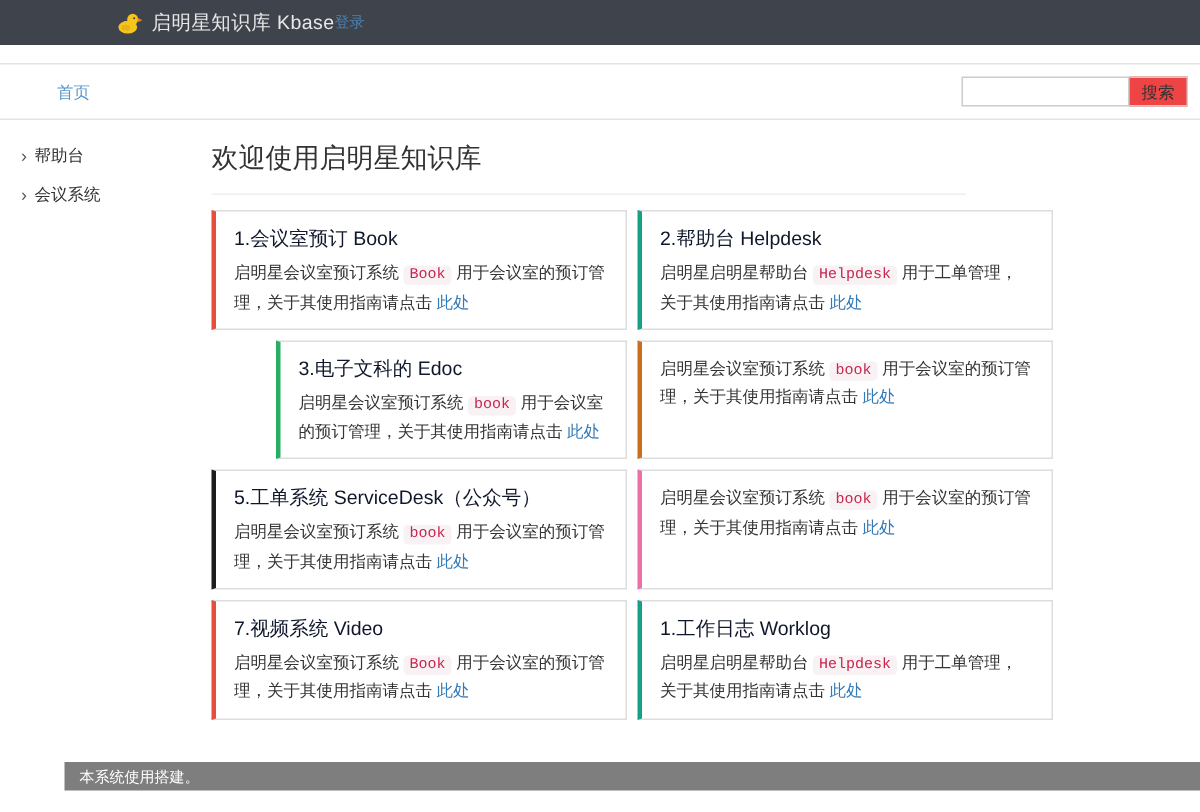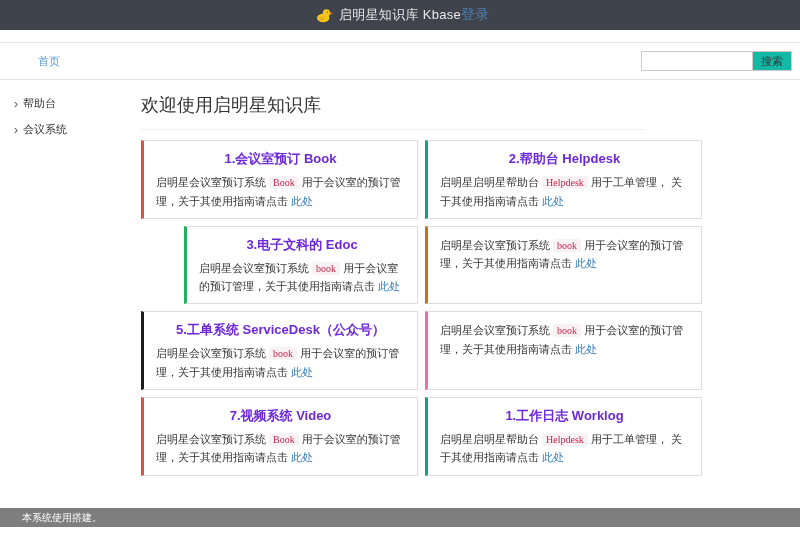--- a/index.html
+++ b/index.html
@@ -2,64 +2,64 @@
 <html style="--navbar-bg: #3f444c; --footer-bg: #7e7e7e; --link-color: #337ab7; --nav-link-color: #4a82b4; --home-link-color: #5897cd; --code-color: #c7254e; --code-bg: #f9f2f4; --footer-link-color: #4a69bd;"><head>
 <meta charset="utf-8">
 <style>
   * { margin:0; padding:0; box-sizing:border-box; }
   html,body { width:800px; height:541px; background:#fff; overflow:hidden; }
   body { font-family:"Liberation Sans","DejaVu Sans",sans-serif; color:#333;
          display:flex; flex-direction:column; }
 
   
   .navbar { height:30px; background:var(--navbar-bg,#3f444c); display:flex;
-            align-items:center; justify-content:center;
+            align-items:center; justify-content:flex-start;
             padding:0 73px 0 78px; flex:0 0 auto; }
   .brand { display:flex; align-items:center; gap:6px; }
   .brand-title { color:#e8e8e8; font-size:13px; letter-spacing:.3px; }
-  .login-link { color:var(--nav-link-color,#4a82b4); font-size:14px; text-decoration:none; }
+  .login-link { color:var(--nav-link-color,#4a82b4); font-size:10px; text-decoration:none; }
 
   
   .subnav-gap { height:12px; flex:0 0 auto; }
   .subnav { height:38px; border-top:1px solid #e3e3e3; border-bottom:1px solid #e3e3e3;
             display:flex; align-items:center; justify-content:space-between;
             padding:0 8px 0 38px; flex:0 0 auto; }
   .home-link { color:var(--home-link-color,#5897cd); font-size:11px; text-decoration:none; }
   .search-group { display:flex; align-items:stretch; height:20px; }
   .search-input { width:112px; border:1px solid #ccc; font-size:11px; padding:0 5px;
                   outline:none; border-radius:0; }
-  .search-btn { border:1px solid #ccc; border-left:none; background:#14b8a6;
+  .search-btn { border:1px solid #ccc; border-left:none; background:#ef4444;
                 font-size:11px; color:#333; padding:0 8px; cursor:pointer; }
 
   
   .content-row { display:flex; flex:1 1 auto; align-items:flex-start; }
   .sidebar { width:141px; flex:0 0 auto; padding:16px 0 0 14px; }
   .side-item { display:flex; align-items:center; gap:5px; font-size:11px; color:#333;
                margin-bottom:11px; cursor:pointer; text-decoration:none; }
   .side-item .chev { font-size:12px; color:#555; line-height:1; }
 
   .main { width:503px; padding-top:13px; }
   .page-title { font-size:18px; font-weight:400; color:#333; }
   .title-rule { border:none; border-top:1px solid #eee; margin:12px 0 10px 0; }
   .intro { font-size:11px; line-height:1.6; color:#333; margin-bottom:17px; }
 
   .cards { display:grid; grid-template-columns:277px 277px; gap:7px; }
   .card { border:1px solid #ddd; border-left:3px solid #999; background:#fff;
           min-height:74px; padding:9px 12px 8px 12px; }
-  .card-title { font-size:13px; color:#6d28d9; margin-bottom:5px; font-weight:700;text-align:center; }
+  .card-title { font-size:13px; color:#0f172a; margin-bottom:5px; font-weight:400; }
   .card-body { font-size:11px; line-height:1.65; color:#333; }
-  .chip { font-family:Liberation Serif, serif; font-size:10px;
+  .chip { font-family:Liberation Mono, monospace; font-size:10px;
           color:var(--code-color,#c7254e); background:var(--code-bg,#f9f2f4);
           padding:1px 4px; border-radius:3px; }
   .here-link { color:var(--link-color,#337ab7); text-decoration:none; }
 
   
   .footer { background:var(--footer-bg,#7e7e7e); height:19px; display:flex;
-            align-items:center; padding-left:22px; font-size:10px; color:#fff;
-            flex:0 0 auto; margin-bottom:14px; }
+            align-items:center; padding-left:10px; font-size:10px; color:#fff;
+            flex:0 0 auto; margin-bottom:14px;margin-left:43px; }
   .footer a { color:var(--footer-link-color,#4a69bd); text-decoration:none; margin:0 3px; }
 </style>
 </head>
 <body>
 
 <div class="navbar">
   <div class="brand">
     <span style="display:inline-flex;">
       <svg width="17" height="15" viewBox="0 0 26 22" aria-hidden="true">
         <circle cx="16" cy="7" r="5.6" fill="#f6c51c"></circle>

